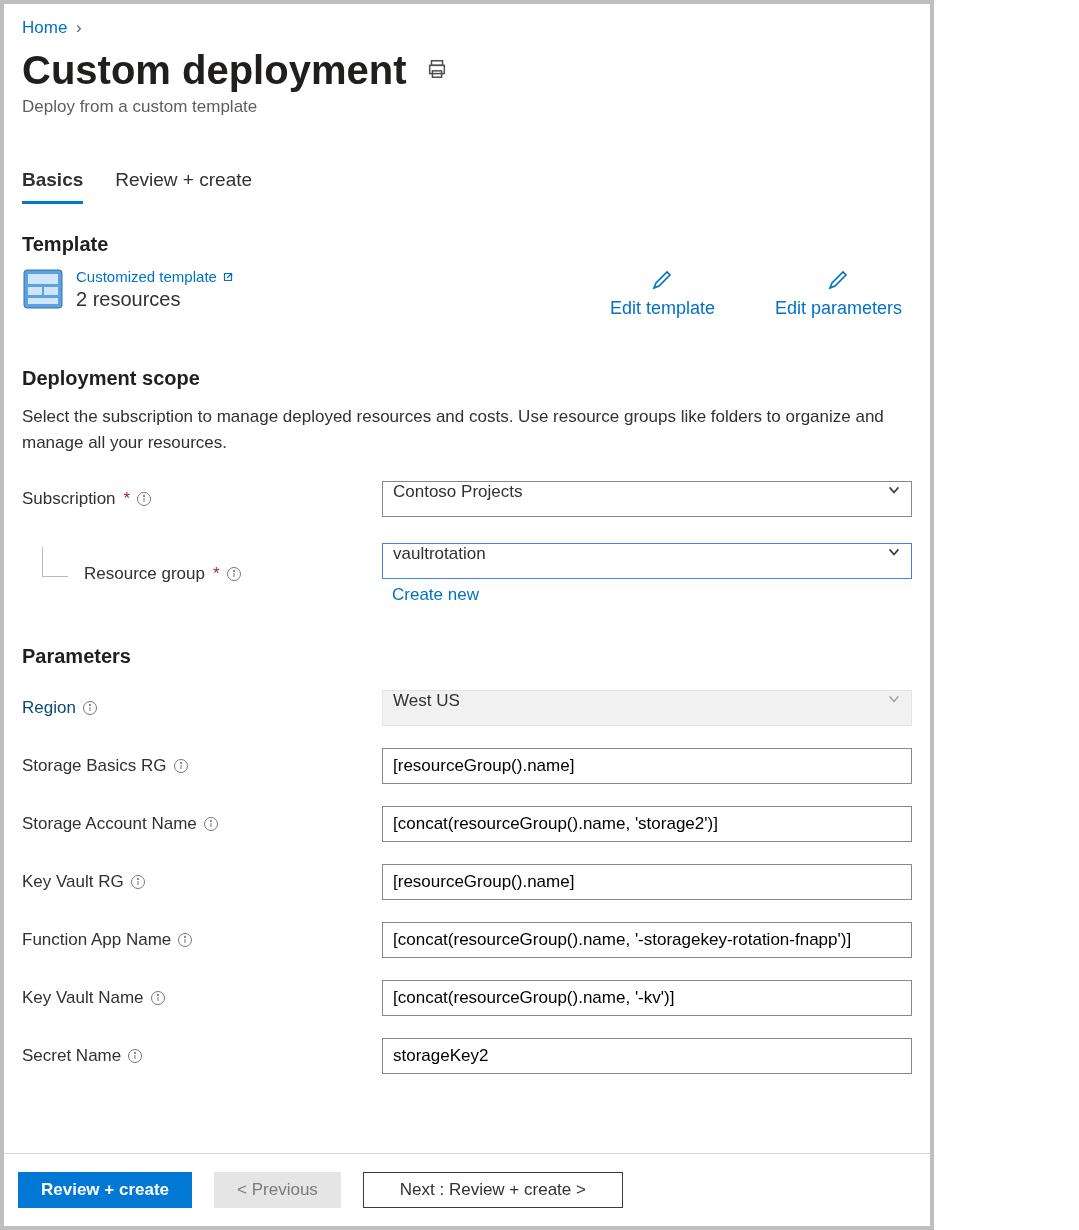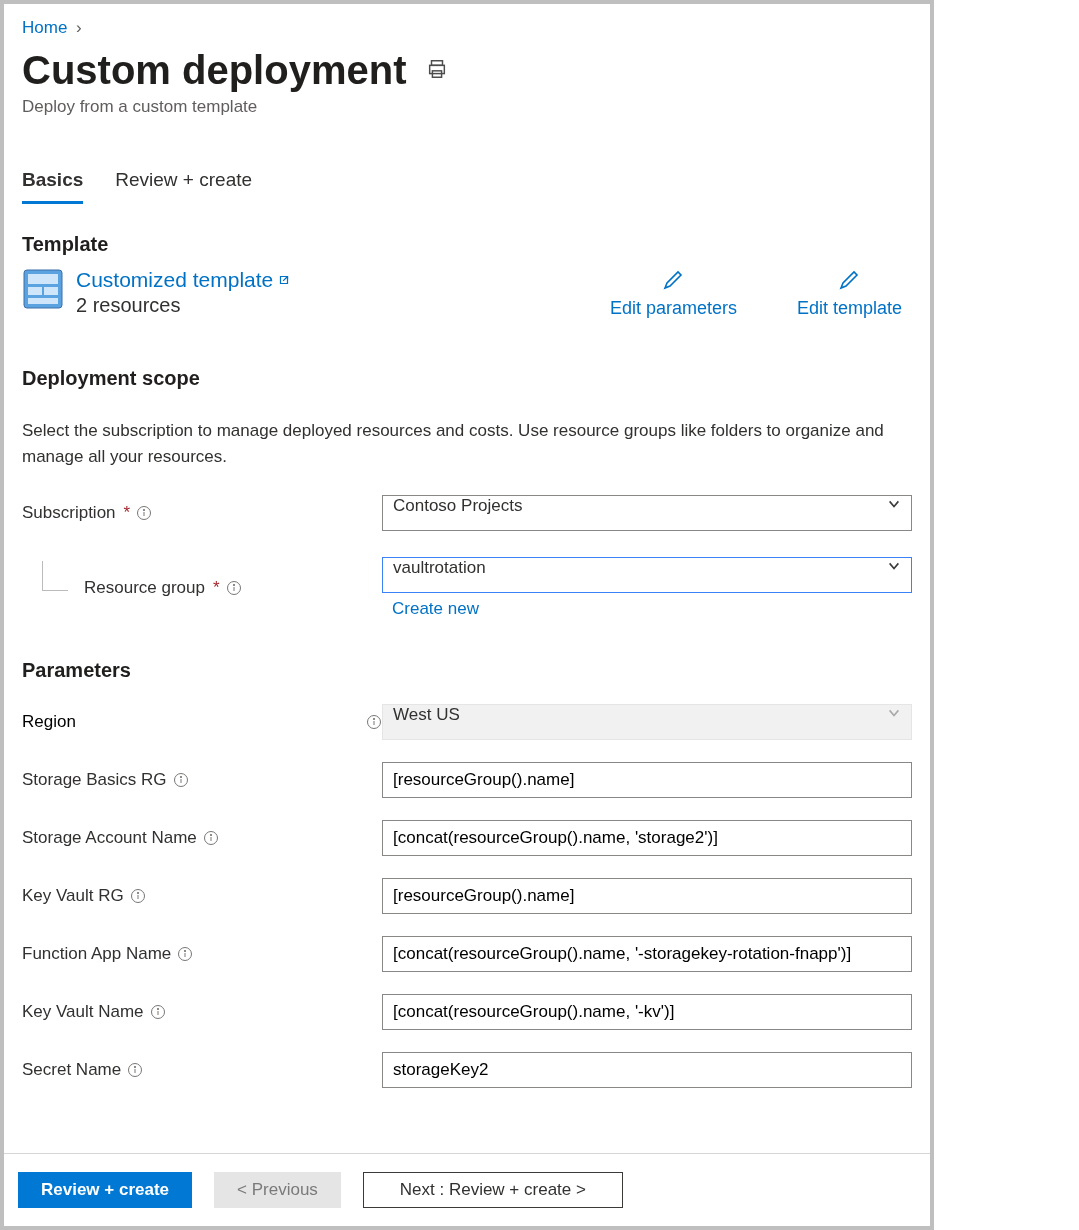--- a/index.html
+++ b/index.html
@@ -13,32 +13,32 @@
 .page-title { font-size: 40px; font-weight:600; color:#201f1e; }
 .print-icon svg { width:22px; height:22px; stroke:#4c4c4c; }
 .subtitle { font-size:17px; color:#605e5c; margin-top:4px; }
 .tabs { display:flex; gap:32px; margin-top:52px; border-bottom:1px solid transparent; }
 .tab { font-size:19px; padding-bottom:10px; cursor:pointer; color:#323130; }
 .tab.active { font-weight:600; border-bottom:3px solid #0078d4; }
 .section-h { font-size:20px; font-weight:600; margin-top:28px; color:#201f1e; }
 .tmpl-row { display:flex; align-items:flex-start; margin-top:12px; }
 .tmpl-icon { width:42px; height:42px; margin-right:12px; }
 .tmpl-info { flex:1; }
-.tmpl-link { color:#0072c6; font-size:21px; display:inline-flex; align-items:center; gap:4px; cursor:pointer; }
+.tmpl-link { color:#0072c6; font-size:15px; display:inline-flex; align-items:center; gap:4px; cursor:pointer; }
 .tmpl-link svg { width:14px; height:14px; }
 .tmpl-sub { font-size:20px; color:#323130; margin-top:2px; }
 .tmpl-actions { display:flex; gap:60px; margin-right:10px; }
 .action { display:flex; flex-direction:column; align-items:center; color:#0072c6; font-size:18px; cursor:pointer; }
 .action svg { width:24px; height:24px; stroke:#0072c6; fill:none; stroke-width:1.6; margin-bottom:6px; }
-.desc { font-size:17px; color:#323130; margin-top:28px; line-height:1.5; max-width:1000px; }
+.desc { font-size:17px; color:#323130; margin-top:14px; line-height:1.5; max-width:1000px; }
 .form-row { display:flex; align-items:center; margin-top:26px; }
 .form-row.indent .left { padding-left:62px; position:relative; }
 .indent-line { position:absolute; left:20px; top:-17px; width:26px; height:30px; border-left:1px solid #bbb; border-bottom:1px solid #bbb; }
 .left { width:360px; font-size:17px; color:#323130; display:flex; align-items:center; gap:6px; }
-.left.disabled { color:#000000;justify-content:space-between; }
+.left.disabled { color:#0c4a6e; }
 .req { color:#a4262c; margin-left:2px; }
 .info-icon { width:16px; height:16px; display:inline-flex; }
 .info-icon svg { width:16px; height:16px; stroke:#797775; fill:none; }
 .right { flex:1; }
 .select-box { width:100%; height:36px; border:1px solid #8a8886; background:#fff; display:flex; align-items:flex-start; padding:0 10px; justify-content:space-between; font-size:17px; cursor:pointer; }
 .select-box.focused { border:1px solid #3b82f6; }
 .select-box.disabled { background:#f1f1f1; border:1px solid #e5e5e5; color:#323130; cursor:default; }
 .chev svg { width:14px; height:14px; stroke:#3b3a39; fill:none; stroke-width:1.8; }
 .chev.disabled svg { stroke:#a9a9a9; }
 .create-link { color:#0072c6; font-size:17px; margin-top:6px; margin-left:10px; display:inline-block; cursor:pointer; }
@@ -95,27 +95,27 @@
               <path d="M7 9L12 4M9 4h3v3" fill="none" stroke="#0072c6" stroke-width="1.4"></path>
             </svg>
         </span>
         <div class="tmpl-sub">2 resources</div>
       </div>
       <div class="tmpl-actions">
         <div class="action">
           <svg viewBox="0 0 24 24">
               <path d="M4 20l2-5L17 4l3 3L9 18l-5 2z"></path>
             </svg>
-          <span>Edit parameters</span>
+          <span>Edit template</span>
         </div>
         <div class="action">
           <svg viewBox="0 0 24 24">
               <path d="M4 20l2-5L17 4l3 3L9 18l-5 2z"></path>
             </svg>
-          <span>Edit template</span>
+          <span>Edit parameters</span>
         </div>
       </div>
     </div>
 
     <div class="section-h" style="margin-top:48px">Deployment scope</div>
     <div class="desc">Select the subscription to manage deployed resources and costs. Use resource groups like folders to organize and manage all your resources.</div>
 
     <div class="form-row">
       <div class="left">
         <span>Subscription</span>

